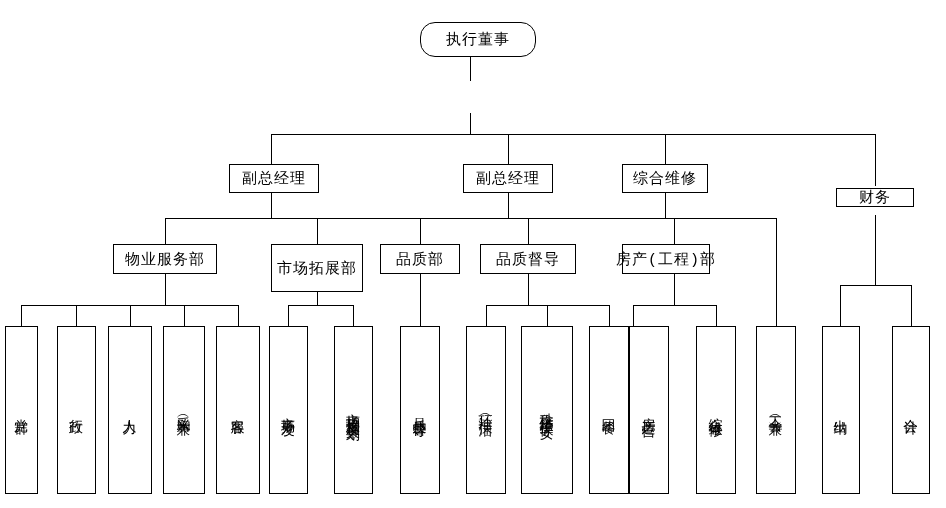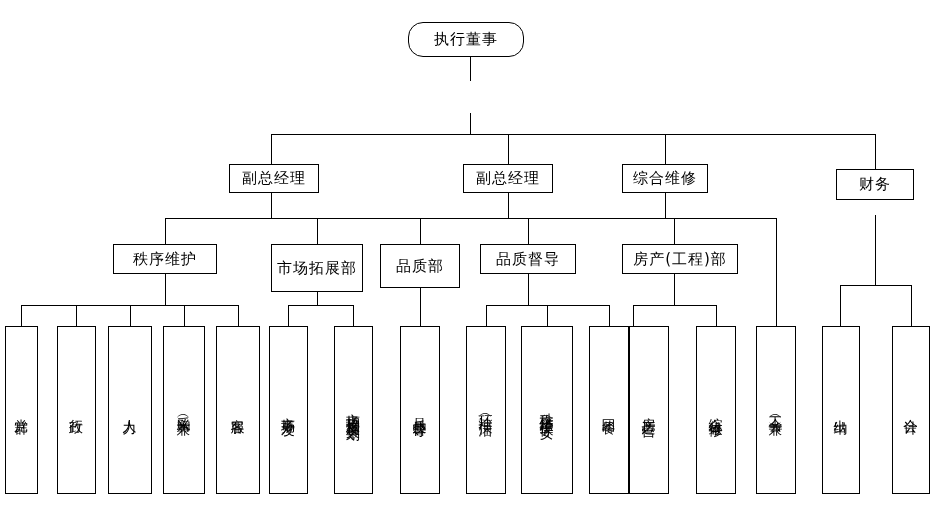--- a/index.html
+++ b/index.html
@@ -41,58 +41,58 @@
   
   .ln{position:absolute;background:#000;z-index:1;}
   .vl{width:1px;}
   .hl{height:1px;}
 </style>
 </head>
 <body>
 
 <div id="chart">
 
-  <div class="box h" style="left:408px;top:22px;width:116px;height:35px;border-radius:15px;">执行董事</div>
+  <div class="box h" style="left:420px;top:22px;width:116px;height:35px;border-radius:15px;">执行董事</div>
 
   <div class="ln vl" style="left:470px;top:57px;height:24px;"></div>
 
 
   <div class="ln vl" style="left:470px;top:113px;height:21px;"></div>
 
   <div class="ln hl" style="left:271px;top:134px;width:605px;"></div>
 
   <div class="ln vl" style="left:271px;top:134px;height:30px;"></div>
   <div class="ln vl" style="left:508px;top:134px;height:30px;"></div>
   <div class="ln vl" style="left:665px;top:134px;height:30px;"></div>
   <div class="ln vl" style="left:875px;top:134px;height:52px;"></div>
 
   <div class="box h" style="left:229px;top:164px;width:90px;height:29px;">副总经理</div>
   <div class="box h" style="left:463px;top:164px;width:90px;height:29px;">副总经理</div>
   <div class="box h" style="left:622px;top:164px;width:86px;height:29px;">综合维修</div>
-  <div class="box h" style="left:836px;top:169px;width:78px;height:31px;">财务</div>
+  <div class="box h" style="left:836px;top:188px;width:78px;height:19px;">财务</div>
 
   <div class="ln vl" style="left:271px;top:193px;height:25px;"></div>
   <div class="ln vl" style="left:508px;top:193px;height:25px;"></div>
   <div class="ln vl" style="left:665px;top:193px;height:25px;"></div>
 
   <div class="ln hl" style="left:165px;top:218px;width:611px;"></div>
 
   <div class="ln vl" style="left:165px;top:218px;height:26px;"></div>
   <div class="ln vl" style="left:317px;top:218px;height:26px;"></div>
   <div class="ln vl" style="left:420px;top:218px;height:26px;"></div>
   <div class="ln vl" style="left:528px;top:218px;height:26px;"></div>
   <div class="ln vl" style="left:674px;top:218px;height:26px;"></div>
 
   <div class="ln vl" style="left:776px;top:218px;height:108px;"></div>
 
-  <div class="box h" style="left:113px;top:244px;width:104px;height:30px;">秩序维护</div>
+  <div class="box h" style="left:113px;top:244px;width:104px;height:30px;">物业服务部</div>
   <div class="box h" style="left:271px;top:244px;width:92px;height:48px;">市场拓展部</div>
-  <div class="box h" style="left:380px;top:244px;width:80px;height:44px;text-align:center;">品质部</div>
+  <div class="box h" style="left:380px;top:244px;width:80px;height:30px;text-align:center;">品质部</div>
   <div class="box h" style="left:480px;top:244px;width:96px;height:30px;">品质督导</div>
-  <div class="box h" style="left:622px;top:244px;width:116px;height:30px;">房产(工程)部</div>
+  <div class="box h" style="left:622px;top:244px;width:88px;height:30px;font-family:Liberation Mono, monospace;">房产(工程)部</div>
 
   <div class="ln vl" style="left:165px;top:274px;height:31px;"></div>
   <div class="ln vl" style="left:317px;top:274px;height:31px;"></div>
   <div class="ln vl" style="left:420px;top:274px;height:52px;"></div>
   <div class="ln vl" style="left:528px;top:274px;height:31px;"></div>
   <div class="ln vl" style="left:674px;top:274px;height:31px;"></div>
 
   <div class="ln hl" style="left:21px;top:305px;width:217px;"></div>
   <div class="ln hl" style="left:288px;top:305px;width:65px;"></div>
   <div class="ln hl" style="left:486px;top:305px;width:123px;"></div>

